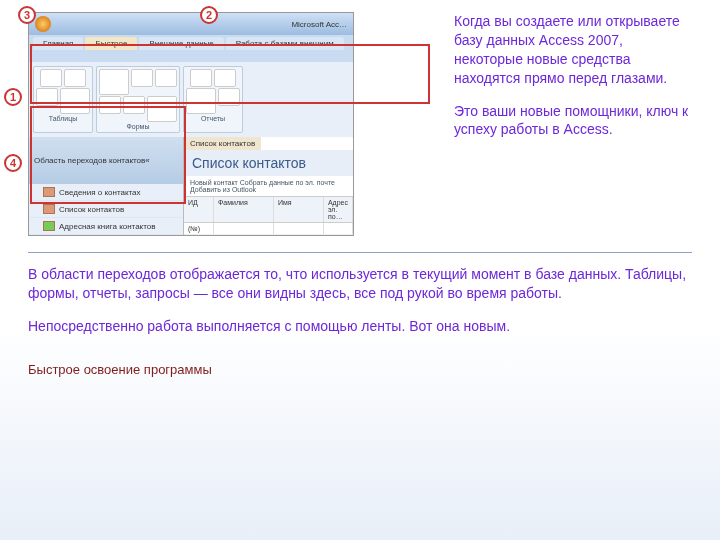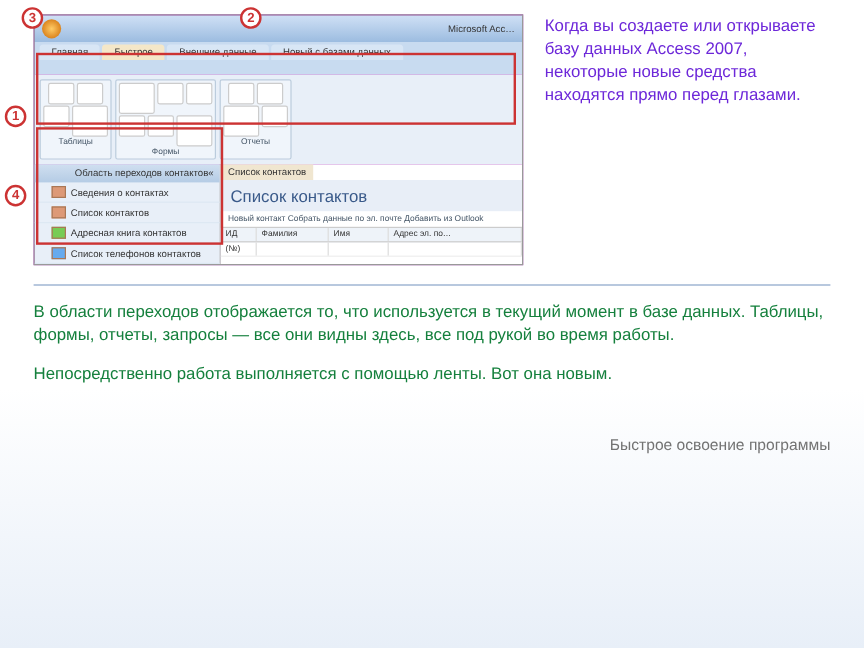--- a/index.html
+++ b/index.html
@@ -1,49 +1,49 @@
 <!DOCTYPE html>
 <html><head>
 <meta charset="utf-8">
 <style>
 *{margin:0;padding:0;box-sizing:border-box}
 body{width:720px;height:540px;font-family:Tahoma,Arial,sans-serif;background:linear-gradient(180deg,#fff 0%,#fff 60%,#e8eff8 100%);overflow:hidden}
 .slide{padding:12px 28px}
 .title{font-size:26px;color:#1f3d6b;font-weight:400;margin-bottom:14px}
 .top{display:flex;gap:18px;margin-bottom:16px}
 .shot-wrap{position:relative;width:408px}
-.shot{width:408px;border:1px solid #999;background:#a21caf;font-size:8px;color:#333}
+.shot{width:326px;border:1px solid #999;background:#0ea5e9;font-size:8px;color:#333}
 .sh-title{background:linear-gradient(#cfe0f5,#9cbce0);padding:3px 6px;display:flex;justify-content:space-between;align-items:center}
 .sh-tabs{background:#c8dbf0;display:flex;gap:2px;padding:2px 4px 12px}
 .tab{padding:2px 10px;background:#d8e6f5;border-radius:3px 3px 0 0;font-size:8px}
 .tab.active{background:#f4e7c8}
 .ribbon{background:#e8eff8;padding:4px;display:flex;gap:3px}
 .rgrp{border:1px solid #bcd;border-radius:2px;padding:2px;display:flex;flex-direction:column;align-items:center;gap:1px;background:#f0f5fb}
 .btn{width:22px;height:18px;background:#fff;border:1px solid #ccc;border-radius:2px}
 .btn.lg{width:30px;height:26px}
 .glbl{font-size:7px;color:#456}
 .body2{display:flex}
 .nav{width:155px;background:#e8eff8;border-right:1px solid #bbb}
-.nav-head{background:linear-gradient(#d0dff0,#b5cce5);padding:3px 5px;font-size:8px;display:flex;justify-content:flex-end}
+.nav-head{background:linear-gradient(#d0dff0,#b5cce5);padding:19px 5px;font-size:8px;display:flex;justify-content:flex-start}
 .nav-item{padding:3px 14px;display:flex;align-items:center;gap:4px;font-size:8px;border-bottom:1px solid #dde8f3}
 .ni-icon{width:12px;height:10px;background:#d97;border:1px solid #a75}
 .ni-icon.g{background:#7c5}.ni-icon.b{background:#6ae}
 .content{flex:1;background:#fff}
 .ct-tab{background:#f0e6d0;padding:2px 6px;font-size:8px;display:inline-block}
 .ct-title{font-size:14px;color:#3a5a8a;padding:5px 8px;background:#e8eef7}
 .ct-tools{padding:3px 6px;font-size:7px;color:#456;border-bottom:1px solid #ccc}
 .ct-hdr{display:flex;background:#eef3f9;border-bottom:1px solid #ccc}
 .ct-col{padding:2px 4px;font-size:7px;border-right:1px solid #ddd}
 .ct-row{display:flex;border-bottom:1px solid #eee}
 .callout{position:absolute;width:18px;height:18px;border:2px solid #c33;border-radius:50%;background:#fff;display:flex;align-items:center;justify-content:center;font-size:11px;font-weight:bold;color:#c33}
 .side-text{flex:1;font-size:14px;color:#6d28d9;line-height:1.35}
 .side-text p{margin-bottom:14px}
 .divider{border-top:1px solid #8aa4c8;margin:6px 0 12px}
-.btxt{font-size:14px;color:#15803d;line-height:1.35;margin-bottom:14px}
-.footer{text-align:right;font-size:13px;color:#737373;margin-top:42px}
+.btxt{font-size:14px;color:#6d28d9;line-height:1.35;margin-bottom:14px}
+.footer{text-align:left;font-size:13px;color:#7f1d1d;margin-top:26px}
 .hl{position:absolute;border:2px solid #c33;pointer-events:none}
 </style>
 </head>
 <body>
 
 <div class="slide">
 
   <div class="top">
     <div class="shot-wrap">
       <div class="callout" style="left:-24px;top:76px">1</div>
@@ -55,21 +55,21 @@
 
       <div class="shot">
         <div class="sh-title">
           <span style="width:16px;height:16px;border-radius:50%;background:radial-gradient(#fc6,#c60);display:inline-block"></span>
           <span>Microsoft Acc…</span>
         </div>
         <div class="sh-tabs">
           <div class="tab">Главная</div>
           <div class="tab active">Быстрое</div>
           <div class="tab">Внешние данные</div>
-          <div class="tab">Новый с базами данных</div>
+          <div class="tab">Работа с базами внешним</div>
         </div>
         <div class="ribbon">
           <div class="rgrp">
             <div style="display:flex;gap:2px">
               <div class="btn"></div>
               <div class="btn"></div>
             </div>
             <div style="display:flex;gap:2px">
               <div class="btn"></div>
               <div class="btn lg"></div>
@@ -112,24 +112,20 @@
                 <span>Сведения о контактах</span>
               </div>
             <div class="nav-item">
                 <span class="ni-icon"></span>
                 <span>Список контактов</span>
               </div>
             <div class="nav-item">
                 <span class="ni-icon g"></span>
                 <span>Адресная книга контактов</span>
               </div>
-            <div class="nav-item">
-                <span class="ni-icon b"></span>
-                <span>Список телефонов контактов</span>
-              </div>
           </div>
           <div class="content">
             <div class="ct-tab">Список контактов</div>
             <div class="ct-title">Список контактов</div>
             <div class="ct-tools">Новый контакт  Собрать данные по эл. почте  Добавить из Outlook</div>
             <div class="ct-hdr">
               <div class="ct-col" style="width:30px">ИД</div>
               <div class="ct-col" style="width:60px">Фамилия</div>
               <div class="ct-col" style="width:50px">Имя</div>
               <div class="ct-col" style="flex:1">Адрес эл. по…</div>
@@ -140,20 +136,21 @@
               <div class="ct-col" style="width:50px"></div>
               <div class="ct-col" style="flex:1"></div>
             </div>
           </div>
         </div>
       </div>
     </div>
 
     <div class="side-text">
       <p>Когда вы создаете или открываете базу данных Access 2007, некоторые новые средства находятся прямо перед глазами.</p>
+      <p>Это ваши новые помощники, ключ к успеху работы в Access.</p>
     </div>
   </div>
 
   <div class="divider"></div>
 
   <p class="btxt">В области переходов отображается то, что используется в текущий момент в базе данных. Таблицы, формы, отчеты, запросы — все они видны здесь, все под рукой во время работы.</p>
   <p class="btxt">Непосредственно работа выполняется с помощью ленты. Вот она новым.</p>
 
   <div class="footer">Быстрое освоение программы</div>
 </div>

